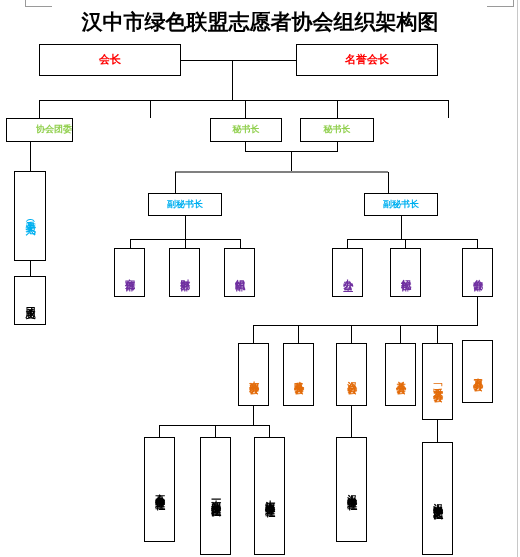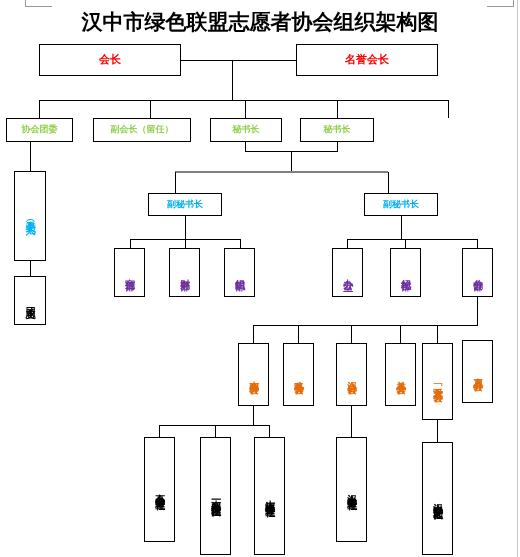--- a/index.html
+++ b/index.html
@@ -64,25 +64,22 @@
   <div class="ln h" style="left:181px;top:60px;width:115px;"></div>
   <div class="ln v" style="left:232px;top:60px;height:40px;"></div>
 
   <div class="ln h" style="left:39px;top:100px;width:409px;"></div>
   <div class="ln v" style="left:39px;top:100px;height:18px;"></div>
   <div class="ln v" style="left:150px;top:100px;height:18px;"></div>
   <div class="ln v" style="left:245px;top:100px;height:18px;"></div>
   <div class="ln v" style="left:337px;top:100px;height:18px;"></div>
   <div class="ln v" style="left:448px;top:100px;height:18px;"></div>
 
-  <div class="node c-green" style="left:6px;top:118px;width:67px;height:24px;font-size:9px;">
+  <div class="node c-green" style="left:6px;top:118px;width:67px;height:24px;font-size:9px;justify-content:flex-end;">
     <span>协会团委</span>
-  </div>
-  <div class="node c-green" style="left:93px;top:118px;width:98px;height:24px;font-size:9px;">
-    <span>副会长（留任）</span>
   </div>
   <div class="node c-green" style="left:210px;top:118px;width:72px;height:24px;font-size:9px;">
     <span>秘书长</span>
   </div>
   <div class="node c-green" style="left:300px;top:118px;width:74px;height:24px;font-size:9px;">
     <span>秘书长</span>
   </div>
 
   <div class="ln v" style="left:30px;top:142px;height:29px;"></div>
   <div class="node c-cyan vert" style="left:14px;top:171px;width:32px;height:90px;font-size:10px;">

